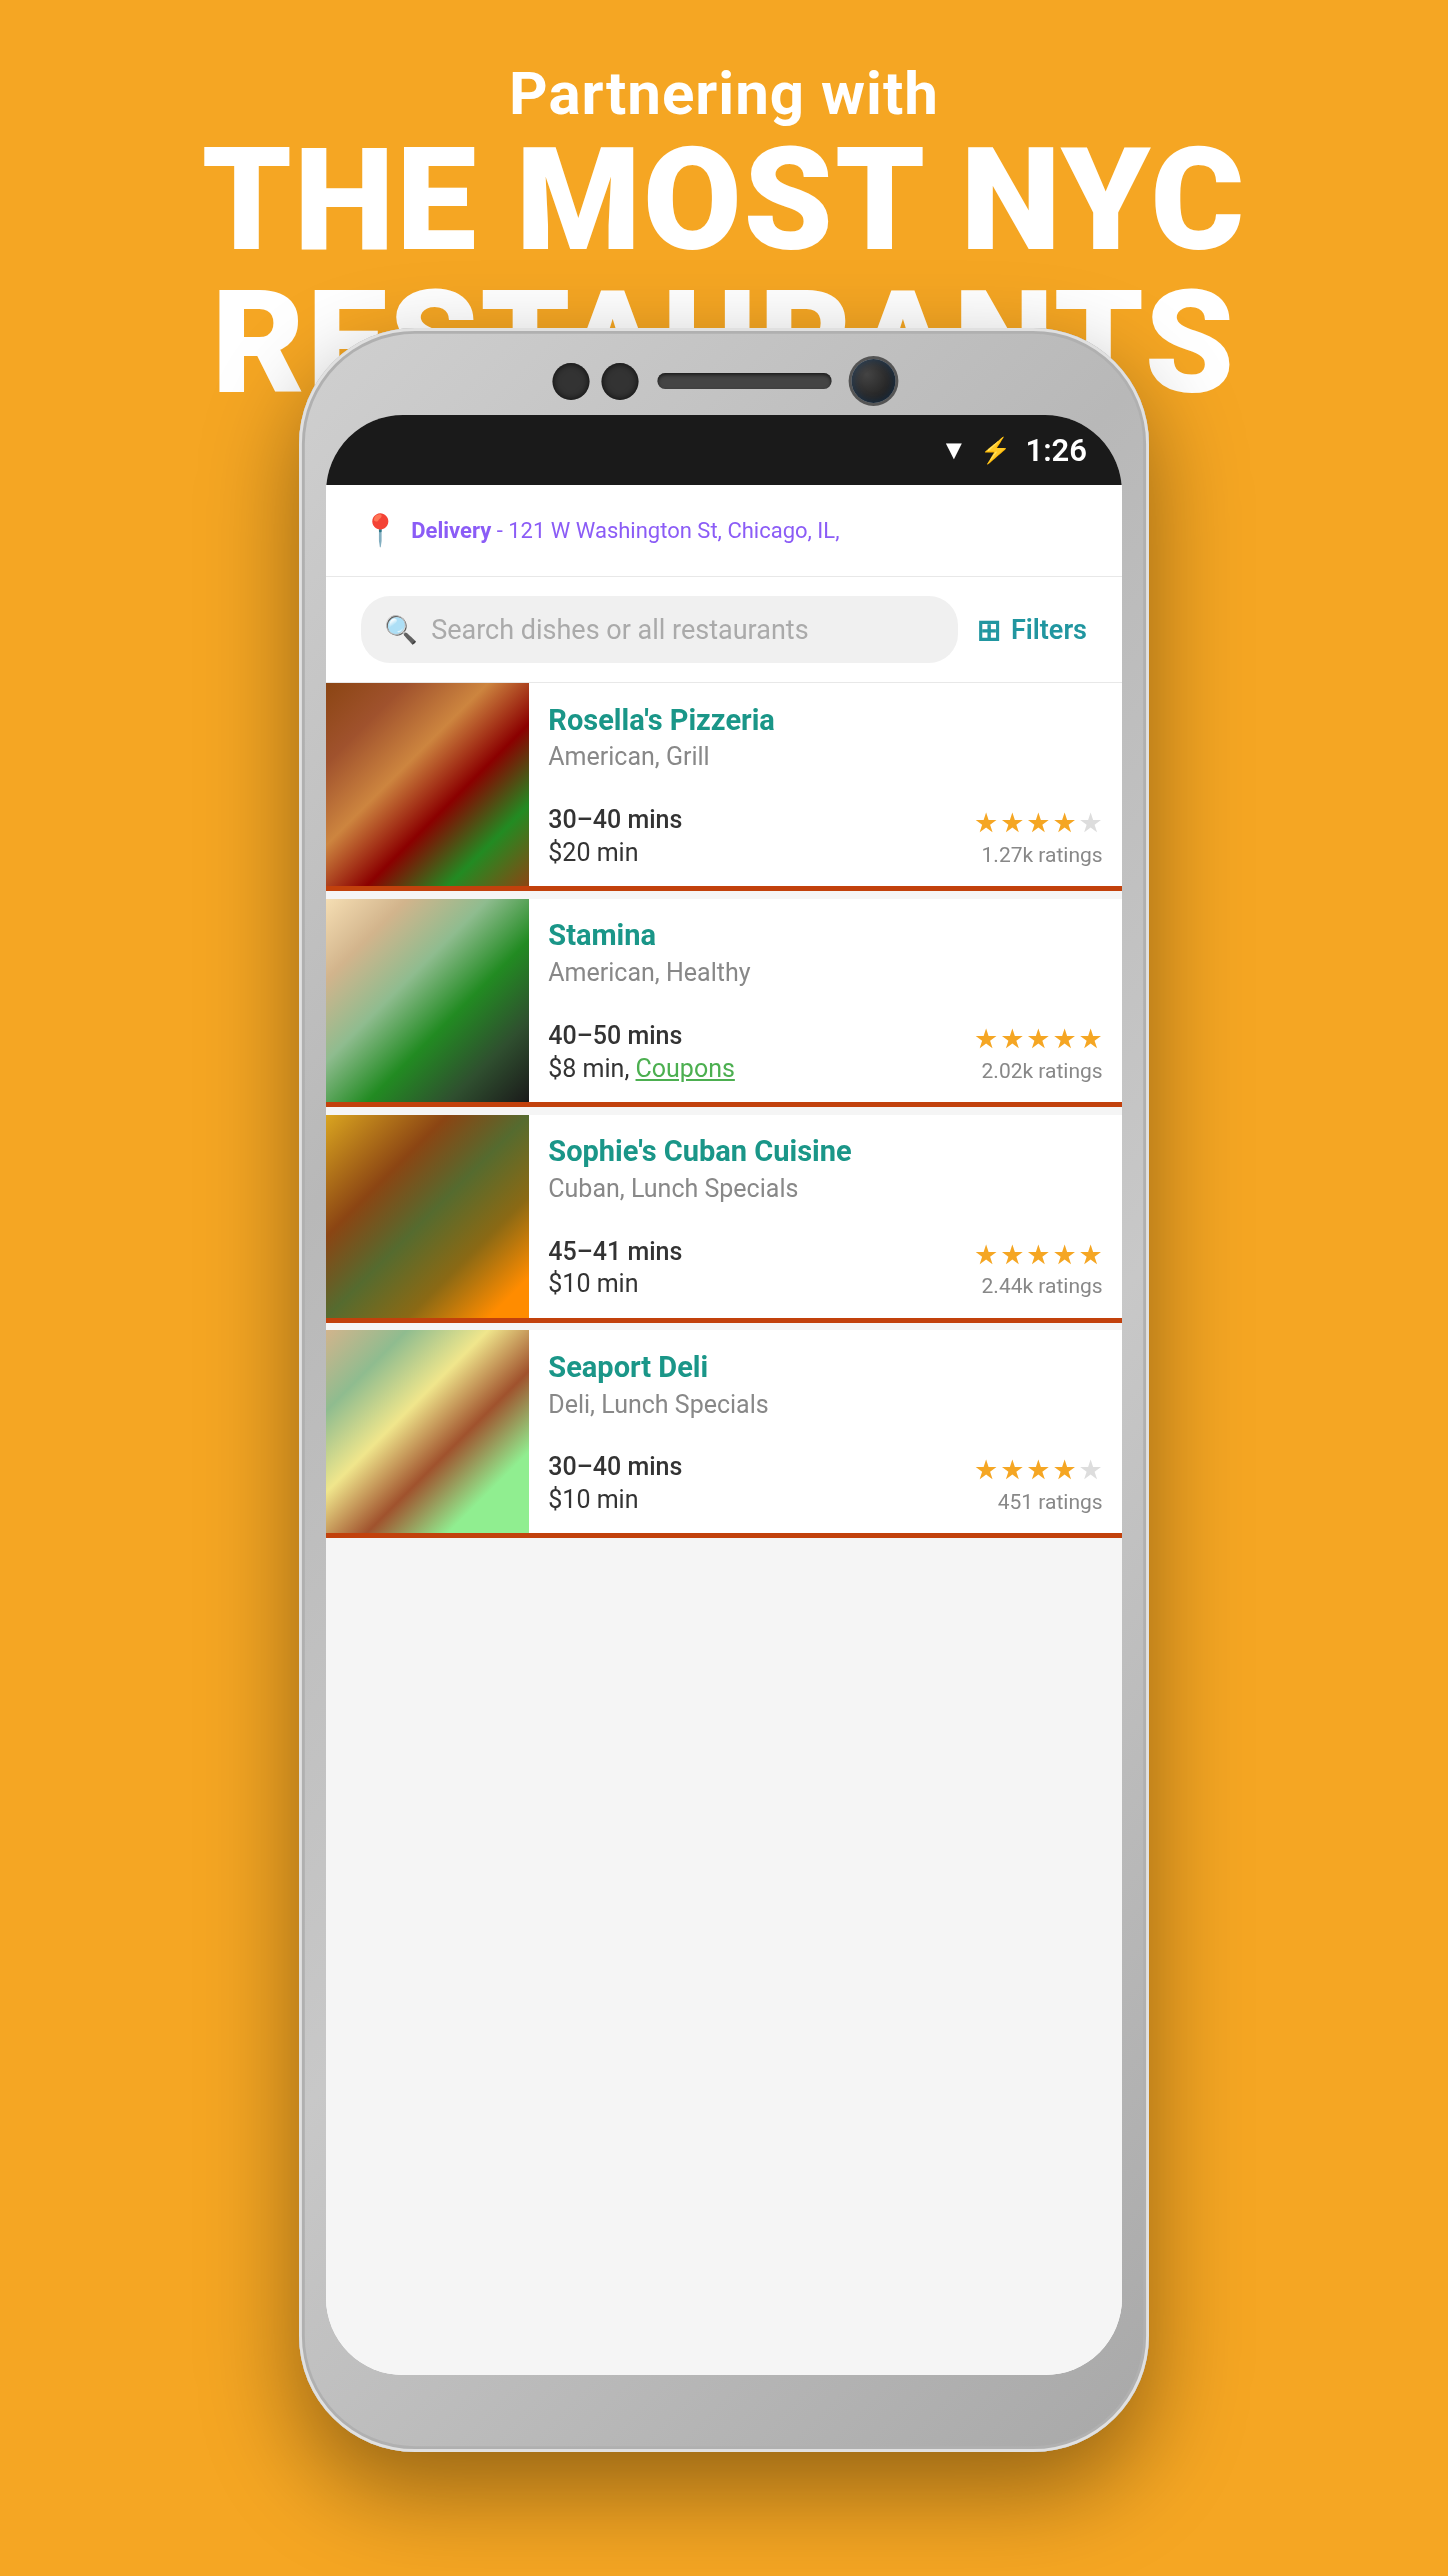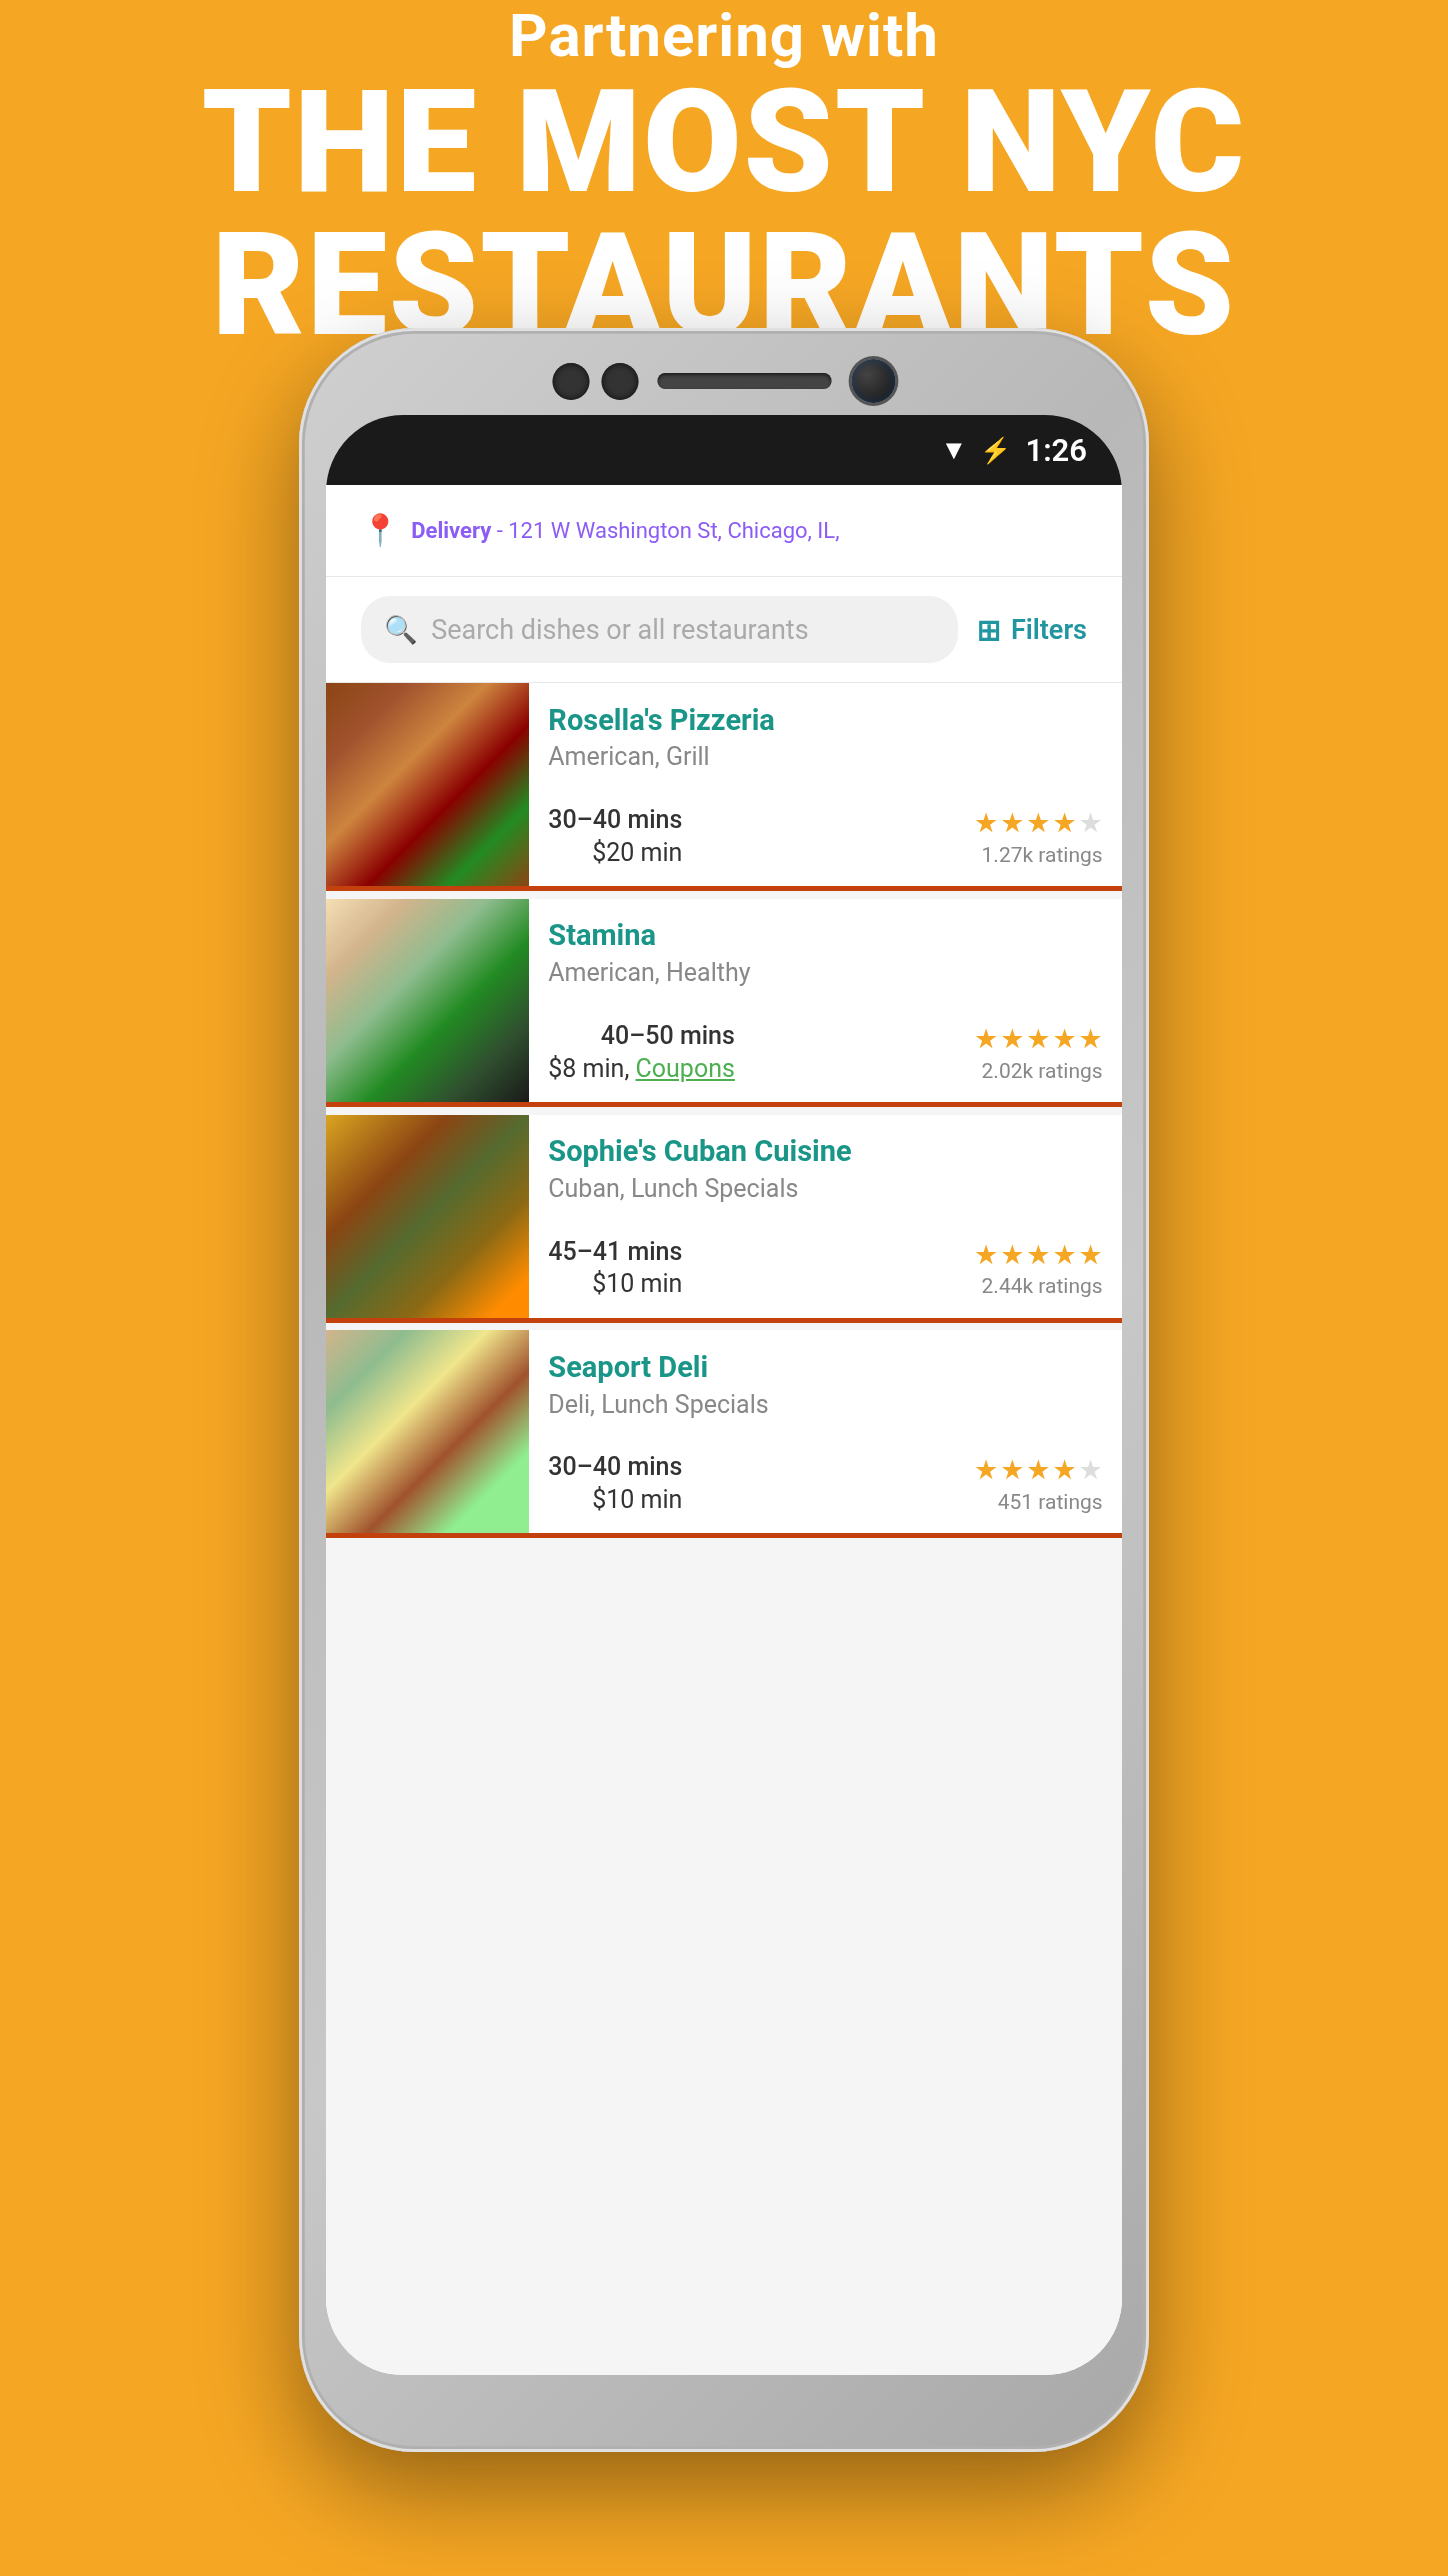--- a/index.html
+++ b/index.html
@@ -8,20 +8,21 @@
       height: 2576px;
       background-color: #F5A623;
       font-family: -apple-system, BlinkMacSystemFont, 'Segoe UI', Roboto, sans-serif;
       overflow: hidden;
       position: relative;
     }
 
     
     .header-area {
       text-align: center;
+      padding-top: 58px;
       padding-bottom: 39px;
     }
     .partnering-text {
       font-size: 60px;
       font-weight: 700;
       color: white;
       letter-spacing: 1px;
     }
     .main-headline {
       font-size: 143px;
@@ -258,21 +259,20 @@
     .restaurant-cuisine {
       font-size: 25px;
       color: #888;
       margin-bottom: 13.5px;
     }
 
     .restaurant-details {
       display: flex;
       justify-content: space-between;
       align-items: flex-end;
-      text-align: right;
     }
 
     .restaurant-timing {
       display: flex;
       flex-direction: column;
       gap: 3.9px;
     }
 
     .timing-text {
       font-size: 25px;

